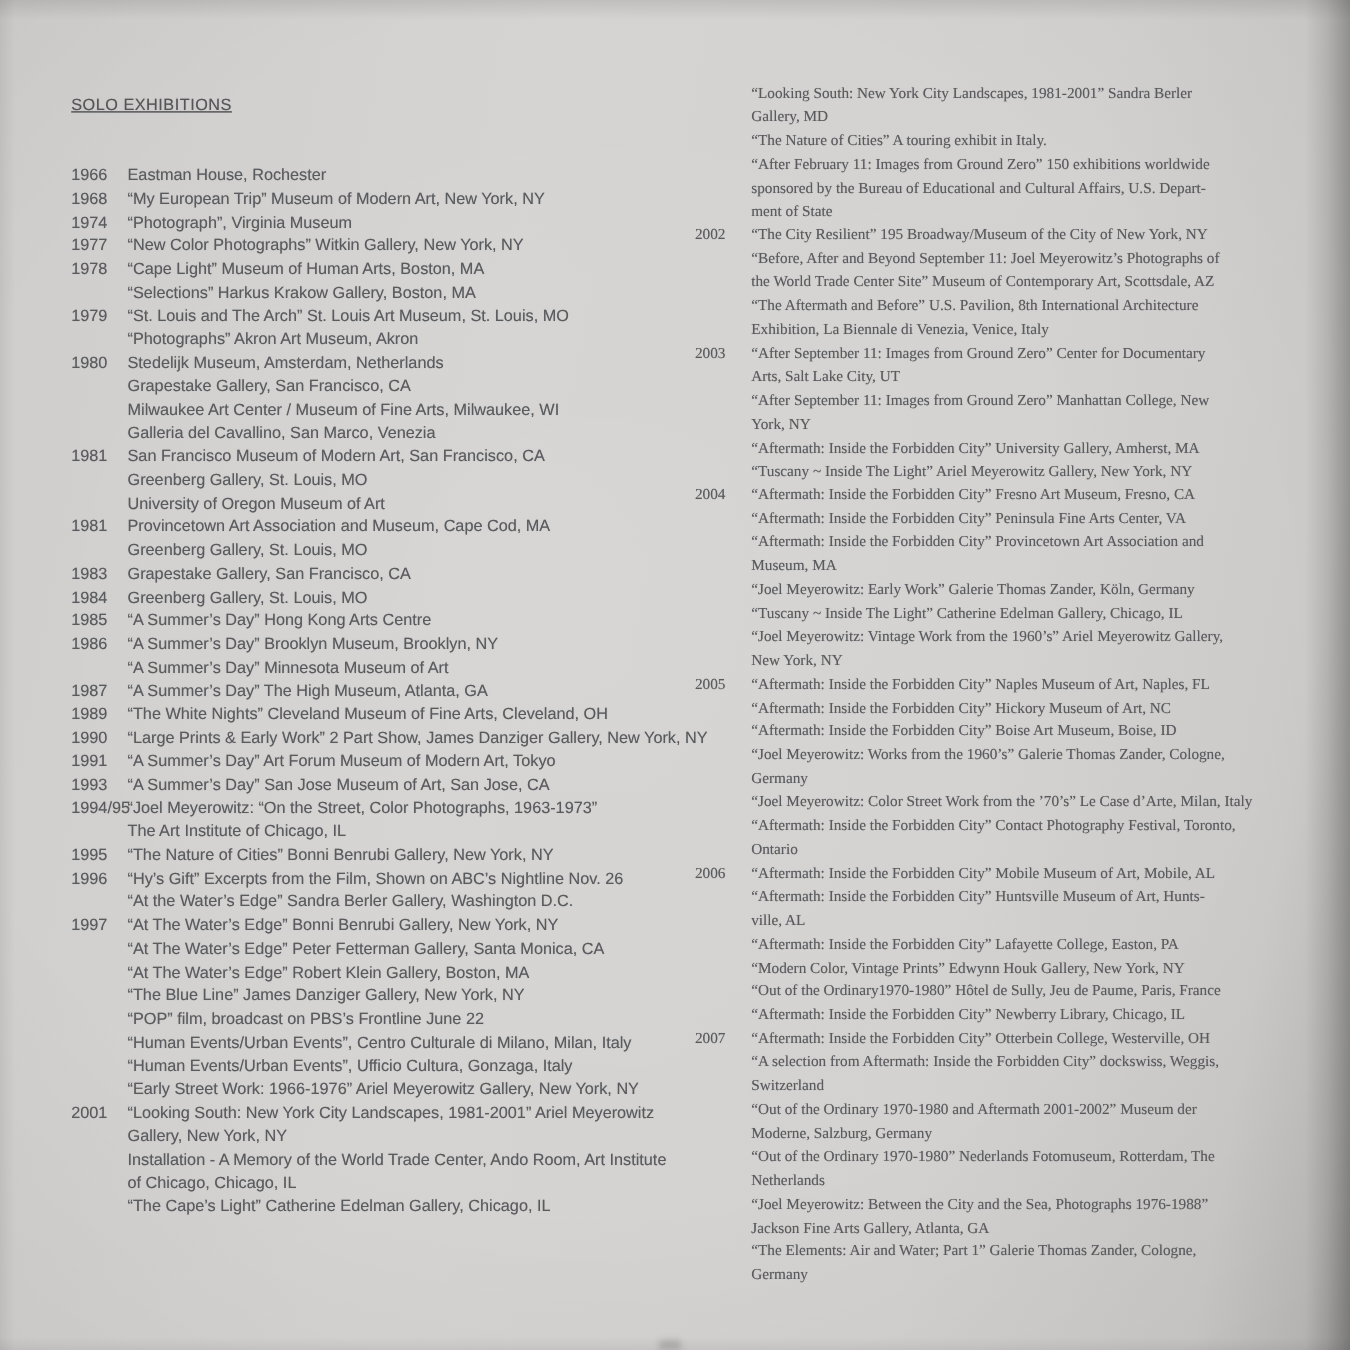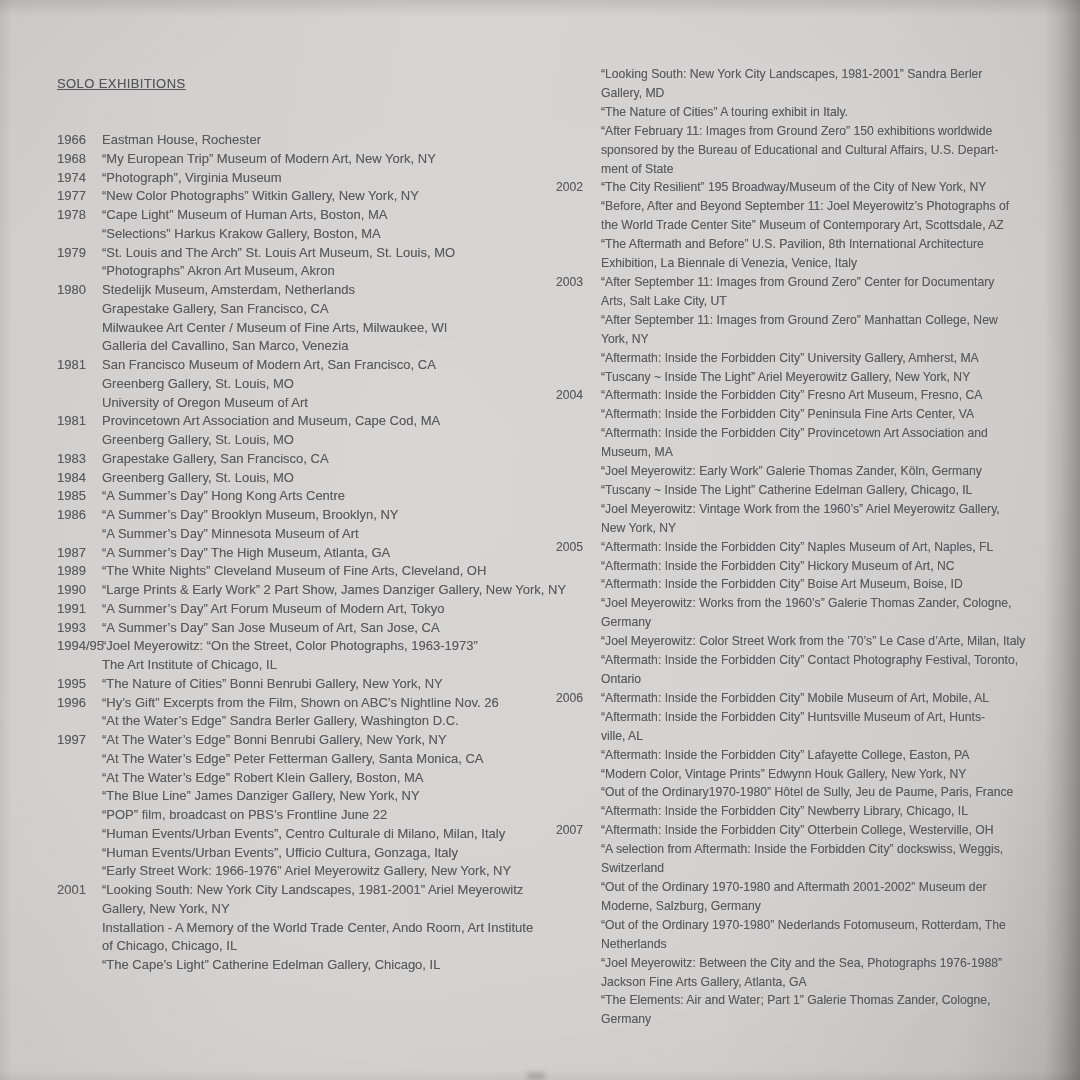--- a/index.html
+++ b/index.html
@@ -57,20 +57,21 @@
     left: 57px;
     top: 131px;
     font-size: 13px;
     line-height: 18.75px;
   }
   .col-right {
     left: 556px;
     top: 65px;
     font-size: 12.2px;
     line-height: 18.9px;
+    font-family: Liberation Serif, serif;
   }
   .entry {
     position: relative;
     padding-left: 45px;
   }
   .year {
     position: absolute;
     left: 0;
     top: 0;
     white-space: nowrap;

